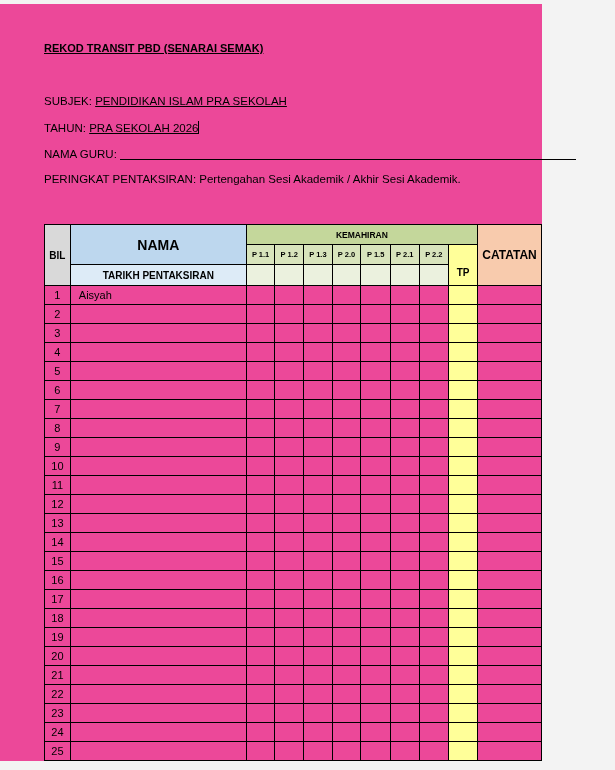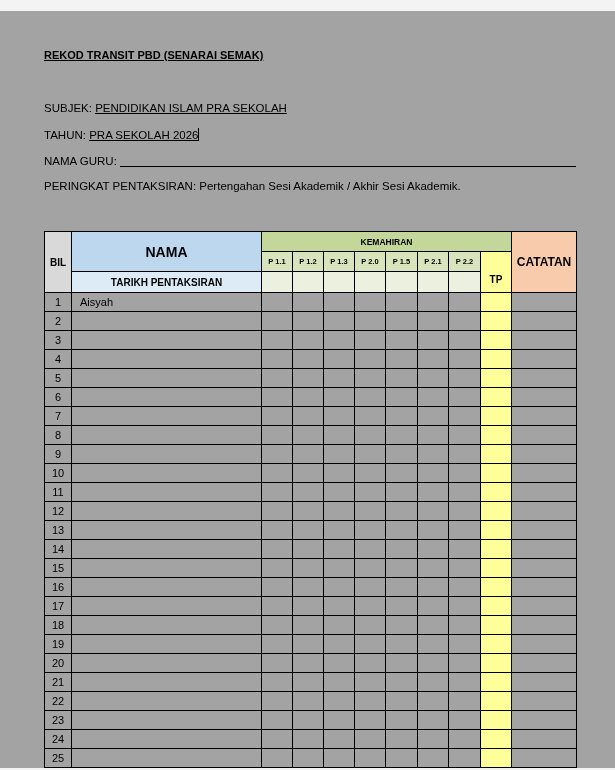--- a/index.html
+++ b/index.html
@@ -1,18 +1,18 @@
 <!DOCTYPE html>
 <html><head>
 <meta charset="utf-8">
 <style>
   html, body { margin:0; padding:0; }
   body { width:615px; height:770px; background:#f3f3f3; position:relative; overflow:hidden;
          font-family:"Liberation Sans", sans-serif; color:#000; }
-  .page { position:absolute; left:0; top:11px; width:615px; height:757px; background:#a3a3a3; }
+  .page { position:absolute; left:0; top:4px; width:542px; height:757px; background:#ec4899; }
   .line { position:absolute; left:44px; font-size:11.5px; white-space:nowrap; }
   .title { top:38px; font-weight:bold; text-decoration:underline; font-size:11px; }
   .u { text-decoration:underline; }
   .caret { display:inline-block; width:1px; height:13px; background:#000; vertical-align:-2px; }
   .blank { display:inline-block; width:456px; border-bottom:1px solid #000; height:12px; vertical-align:-2px; }
   table { position:absolute; left:44px; top:220px; border-collapse:collapse; table-layout:fixed; }
   td { border:1px solid #000; padding:0; font-size:10px; text-align:center; vertical-align:middle; overflow:hidden; }
   .h-bil { background:#d9d9d9; font-weight:bold; font-size:10px; }
   .h-nama { background:#bdd7ee; font-weight:bold; font-size:14px; }
   .h-tarikh { background:#ddebf7; font-weight:bold; font-size:10px;text-align:center; }

